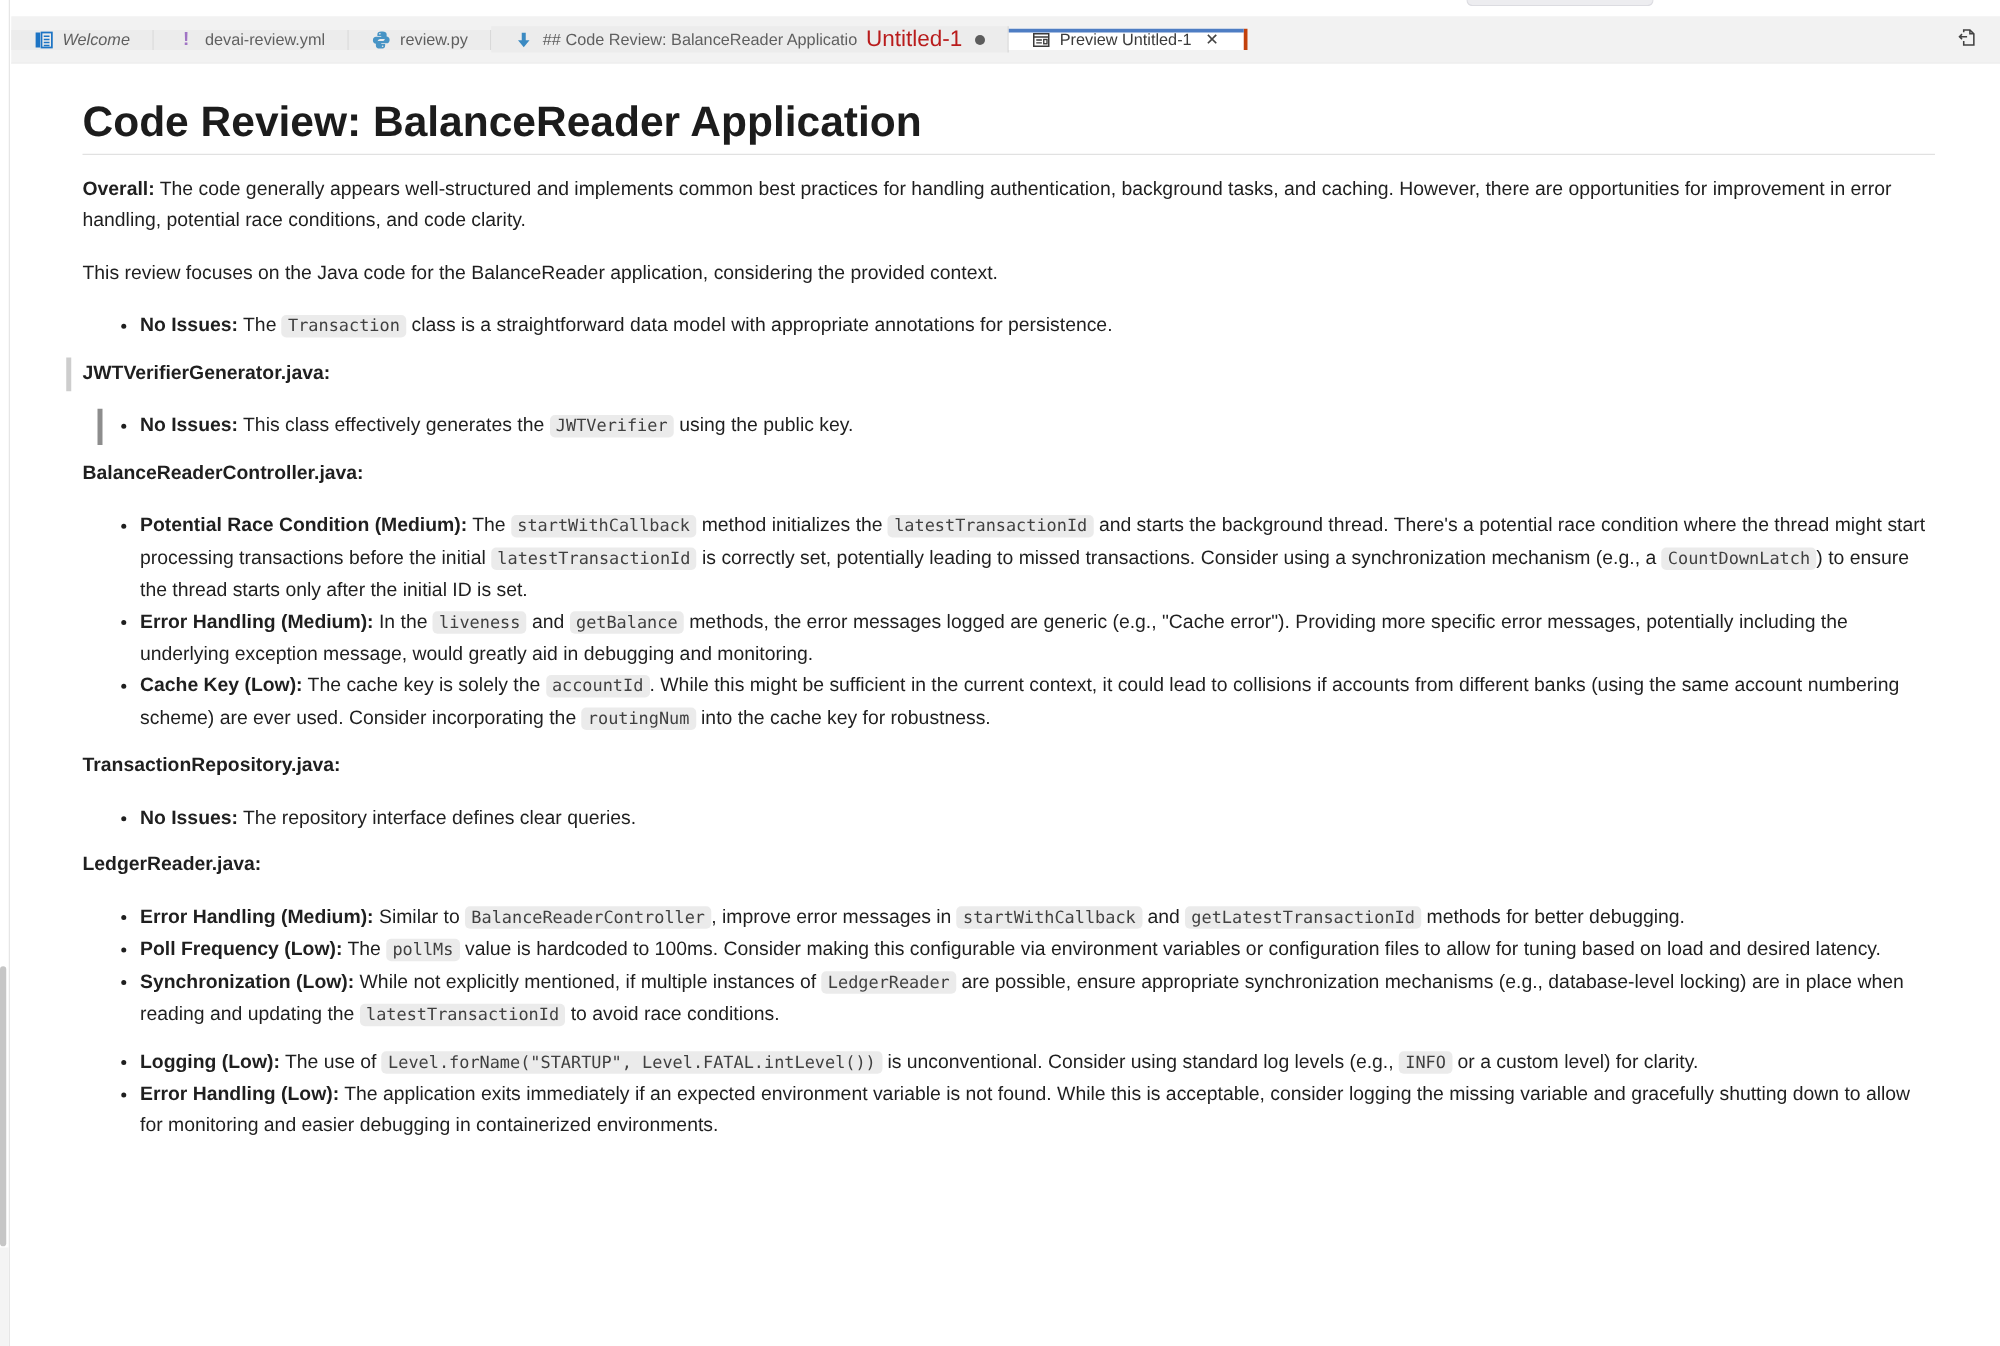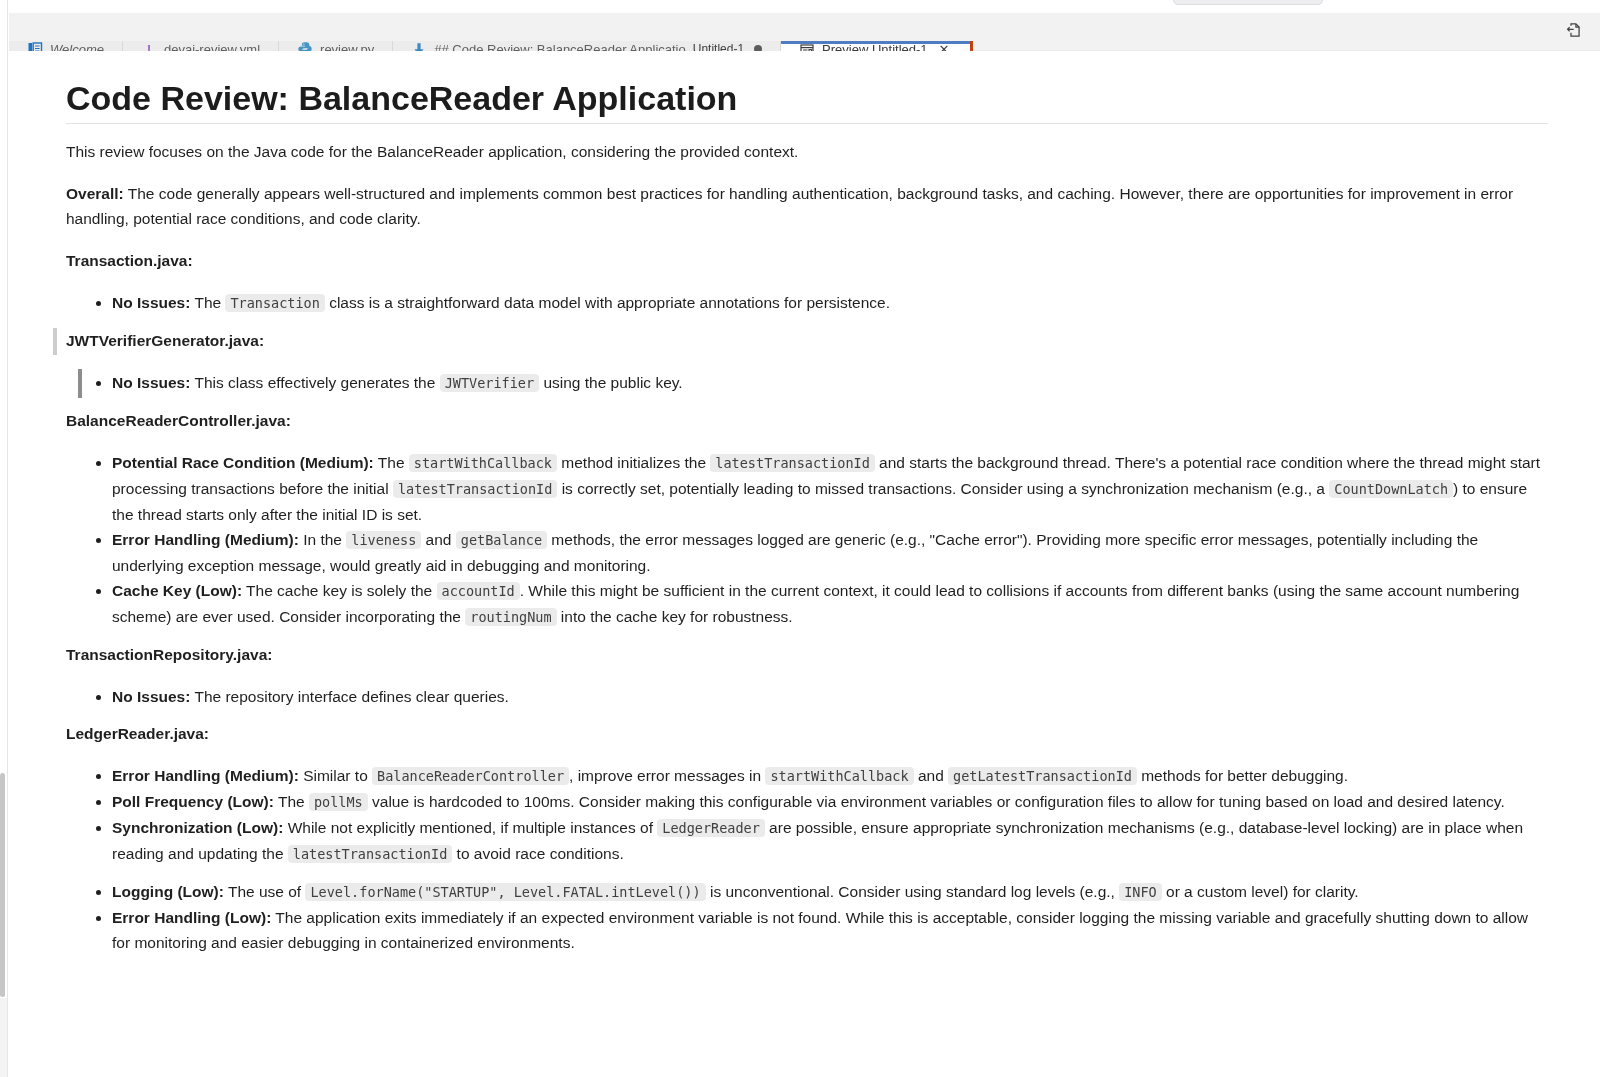--- a/index.html
+++ b/index.html
@@ -17,32 +17,32 @@
   .left-sliver { position: absolute; left: 0; top: 0; bottom: 0; width: 8px; background: #fff;
     border-right: 1px solid #e6e6e6; z-index: 4; }
   .left-sliver .bottom-shade { position: absolute; left: 0; right: 0; top: 998px; bottom: 0; background: #f4f4f4; }
   .scroll-thumb { position: absolute; left: 0; top: 773px; width: 5px; height: 224px;
     background: #c6c6c6; border-radius: 3px; }
 
   .top-strip { height: 13px; background: #fff; }
 
   .tab-bar { display: flex; align-items: stretch; height: 38px; background: #f2f2f2;
     margin-left: 9px; border-bottom: 1px solid #ececec; }
-  .tabs { display: flex; align-items: flex-start; margin-top: 28px; }
+  .tabs { display: flex; align-items: center; }
   .tab { display: flex; align-items: center; padding: 0 18px; background: #ececec;
     border-right: 1px solid #d9d9d9; font-size: 13px; color: #5f5f5f; cursor: pointer;
     white-space: nowrap; position: relative; }
   .tab.active { background: #fff; color: #3b3b3b; border-right: 3px solid #c2410c; }
   .tab.active::before { content: ""; position: absolute; left: 0; right: 0; top: 0; height: 2.5px;
     background: var(--active-border, #4e7dc3); }
   .tab-icon { display: inline-flex; width: 16px; height: 16px; margin-right: 7px;
     align-items: center; justify-content: center; flex: none; }
   .tab-icon svg { width: 16px; height: 16px; }
   .tab-label.italic { font-style: italic; }
-  .tab-desc { margin-left: 7px; color: #404040; font-size: 12px; }
+  .tab-desc { margin-left: 7px; color: #b91c1c; font-size: 18px; }
   .mod-dot { width: 8px; height: 8px; border-radius: 50%; background: #5c5c5c; margin-left: 10px; flex: none; }
   .tab-close { margin-left: 9px; font-size: 13px; color: #444; line-height: 1; padding: 2px; }
   .yaml-glyph { color: #a074c4; font-weight: 700; font-size: 15px; }
 
   .bar-actions { margin-left: auto; display: flex; align-items: center; padding-right: 14px; }
   .icon-btn { background: none; border: none; cursor: pointer; padding: 4px; display: flex; }
 
   
   .preview { position: relative; height: 1026px; overflow: hidden; background: #fff;
     margin-left: 9px; }
@@ -134,23 +134,22 @@
             <path d="M8.6 7.4 H3.2 M5 5.6 L3.2 7.4 L5 9.2"></path>
           </svg>
         </span>
       </button>
     </div>
   </div>
 
   <div class="preview">
     <div class="content" id="doc">
       <h1 id="doc-title">Code Review: BalanceReader Application</h1>
-    <p>This review focuses on the Java code for the BalanceReader application, considering the provided context.</p>
-        <p><strong>Overall:</strong> The code generally appears well-structured and implements common best practices for handling authentication, background tasks, and caching. However, there are opportunities for improvement in error handling, potential race conditions, and code clarity.</p>
-        <p class="file-heading">Transaction.java:</p>
+    <p><strong>Overall:</strong> The code generally appears well-structured and implements common best practices for handling authentication, background tasks, and caching. However, there are opportunities for improvement in error handling, potential race conditions, and code clarity.</p>
+        <p>This review focuses on the Java code for the BalanceReader application, considering the provided context.</p>
         <ul>
           <li class=""><strong>No Issues:</strong> The <code>Transaction</code> class is a straightforward data model with appropriate annotations for persistence.</li>
         </ul>
         <p class="file-heading marker-light">JWTVerifierGenerator.java:</p>
         <ul>
           <li class="marker-dark"><strong>No Issues:</strong> This class effectively generates the <code>JWTVerifier</code> using the public key.</li>
         </ul>
         <p class="file-heading">BalanceReaderController.java:</p>
         <ul>
           <li class=""><strong>Potential Race Condition (Medium):</strong> The <code>startWithCallback</code> method initializes the <code>latestTransactionId</code> and starts the background thread. There's a potential race condition where the thread might start processing transactions before the initial <code>latestTransactionId</code> is correctly set, potentially leading to missed transactions. Consider using a synchronization mechanism (e.g., a <code>CountDownLatch</code>) to ensure the thread starts only after the initial ID is set.</li>

